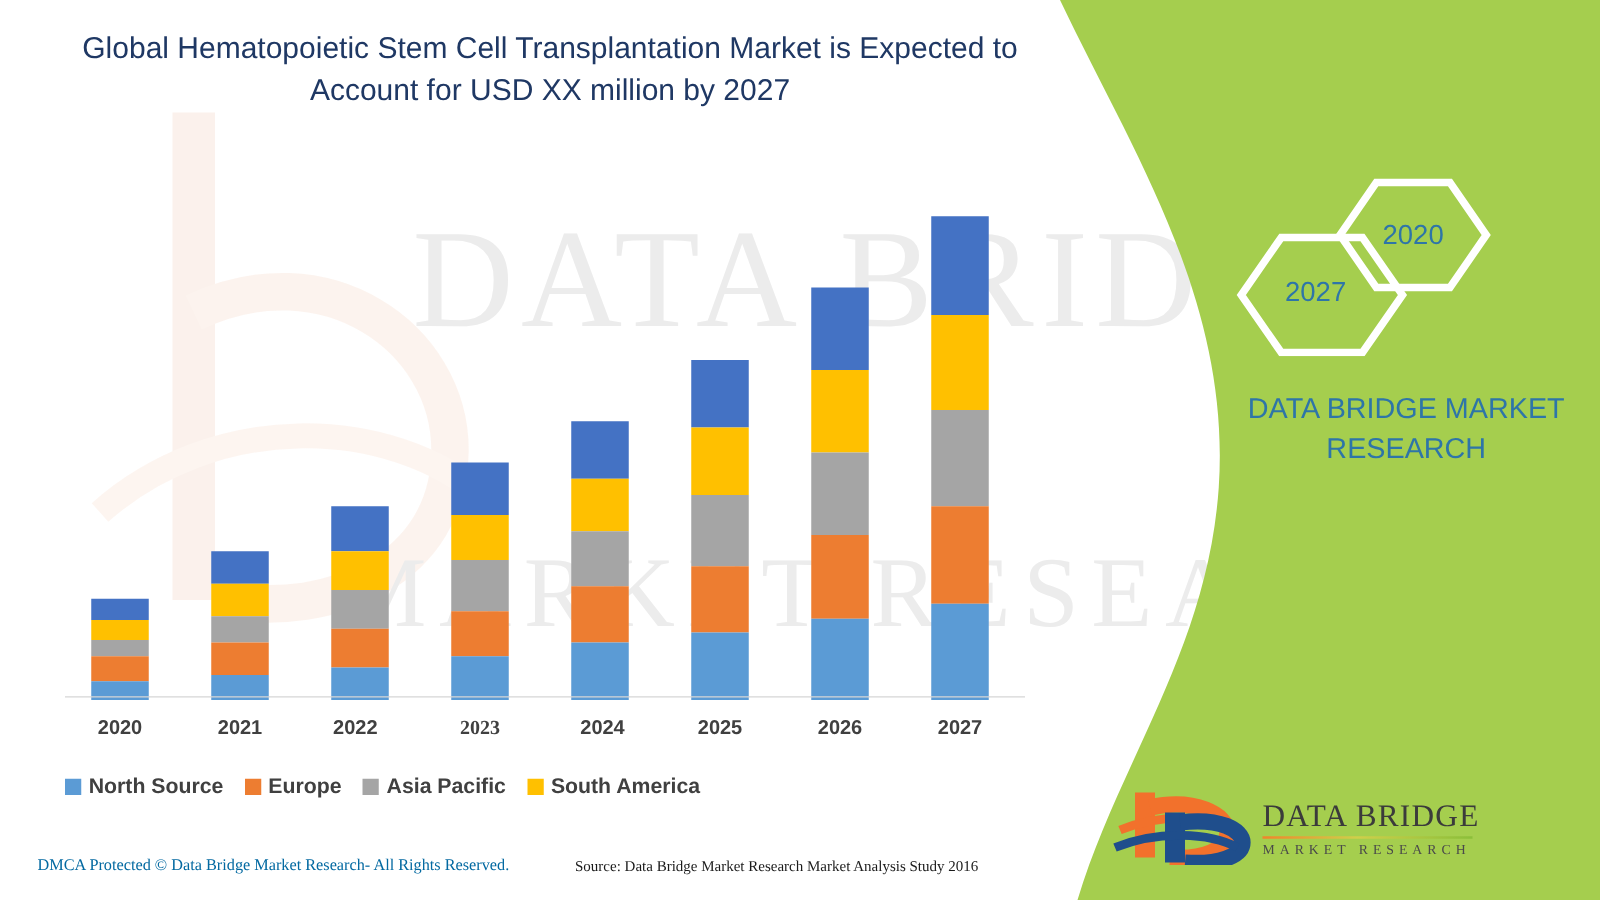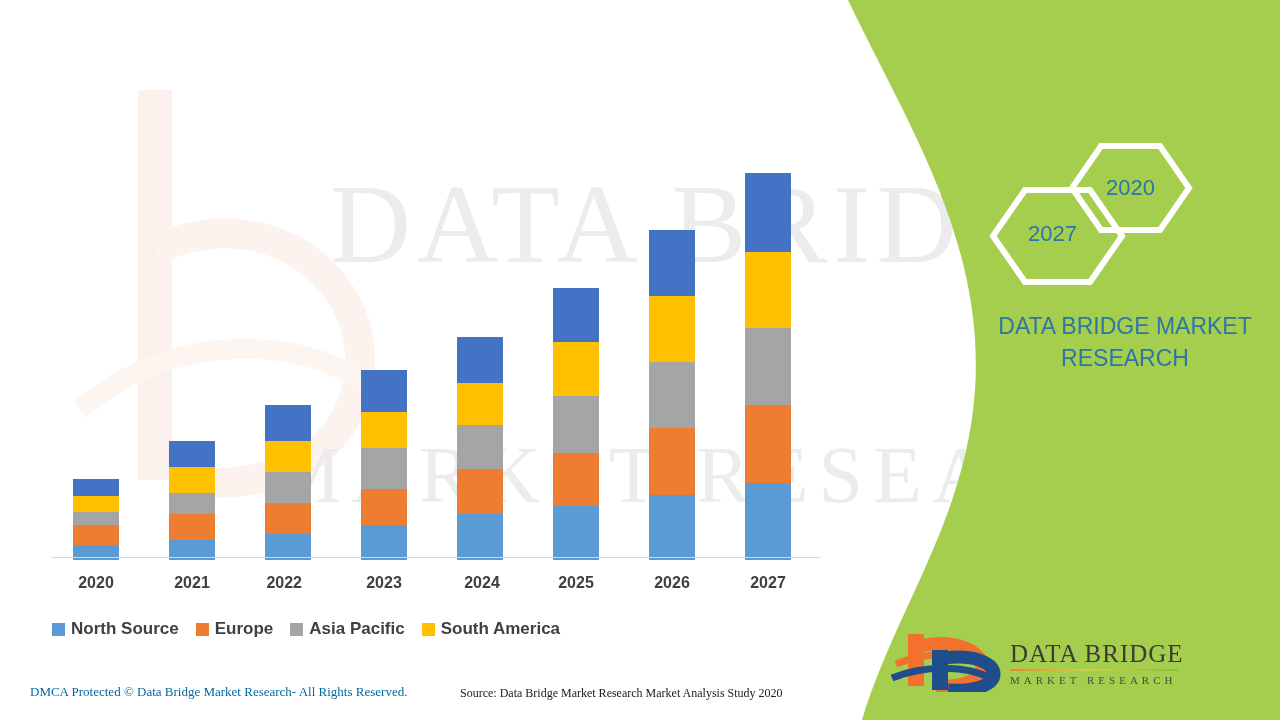--- a/index.html
+++ b/index.html
@@ -112,20 +112,21 @@
   <div class="wm wm-b">
     <svg viewBox="0 0 340 440" width="340" height="440">
       <path d="M95 10 L95 400" stroke="#f7e2d6" stroke-width="34" fill="none"></path>
       <path d="M95 170 C 200 120, 300 190, 300 280 C 300 375, 205 415, 120 400" stroke="#f9e6db" stroke-width="30" fill="none"></path>
       <path d="M20 330 C 110 250, 250 250, 330 320" stroke="#fbeae0" stroke-width="20" fill="none"></path>
     </svg>
   </div>
   <div class="wm wm-text wm-data">DATA BRIDGE</div>
   <div class="wm wm-text wm-market">MARKET RESEARCH</div>
 
+  <div class="chart-title">Global Hematopoietic Stem Cell Transplantation Market is Expected to Account for USD XX million by 2027</div>
 
   <div class="plot" id="plot">
       <div class="bar" style="left: 21px;">
         <div class="seg" title="Middle East and Africa 2020: 4.5" style="height: 17.415px; background: rgb(68, 114, 196);"></div>
         <div class="seg" title="South America 2020: 4" style="height: 15.48px; background: rgb(255, 192, 0);"></div>
         <div class="seg" title="Asia Pacific 2020: 3.5" style="height: 13.545px; background: rgb(165, 165, 165);"></div>
         <div class="seg" title="Europe 2020: 5" style="height: 19.35px; background: rgb(237, 125, 49);"></div>
         <div class="seg" title="North America 2020: 4" style="height: 15.48px; background: rgb(91, 155, 213);"></div>
       </div>
       <div class="bar" style="left: 117px;">
@@ -177,21 +178,21 @@
         <div class="seg" title="Europe 2027: 20" style="height: 77.4px; background: rgb(237, 125, 49);"></div>
         <div class="seg" title="North America 2027: 20" style="height: 77.4px; background: rgb(91, 155, 213);"></div>
       </div>
     </div>
   <div class="axis-line"></div>
 
   <div class="xlabels" id="xlabels">
       <div class="xlab" style="left: 14px;">2020</div>
       <div class="xlab" style="left: 110px;">2021</div>
       <div class="xlab" style="left: 190px; text-align: right;">2022</div>
-      <div class="xlab" style="left: 302px;">2023</div>
+      <div class="xlab" style="left: 302px; font-family: Liberation Serif, serif;">2023</div>
       <div class="xlab" style="left: 400px;">2024</div>
       <div class="xlab" style="left: 494px;">2025</div>
       <div class="xlab" style="left: 590px;">2026</div>
       <div class="xlab" style="left: 686px;">2027</div>
     </div>
 
   <div class="legend" id="legend">
       <div class="lg-item">
         <span class="lg-sw" style="background: rgb(91, 155, 213);"></span>
         <span class="lg-tx">North Source</span>
@@ -204,21 +205,21 @@
         <span class="lg-sw" style="background: rgb(165, 165, 165);"></span>
         <span class="lg-tx">Asia Pacific</span>
       </div>
       <div class="lg-item">
         <span class="lg-sw" style="background: rgb(255, 192, 0);"></span>
         <span class="lg-tx">South America</span>
       </div>
     </div>
 
   <div class="footer-left">DMCA Protected © Data Bridge Market Research- All Rights Reserved.</div>
-  <div class="footer-src">Source: Data Bridge Market Research Market Analysis Study 2020</div>
+  <div class="footer-src">Source: Data Bridge Market Research Market Analysis Study 2016</div>
 
   <div class="green-panel">
     <svg width="1280" height="720" viewBox="0 0 1280 720">
       <path d="M848 0
                C 905 120, 985 240, 975 390
                C 966 520, 895 610, 862 720
                L 1280 720 L 1280 0 Z" fill="#A5CE4E"></path>
     </svg>
   </div>
 

